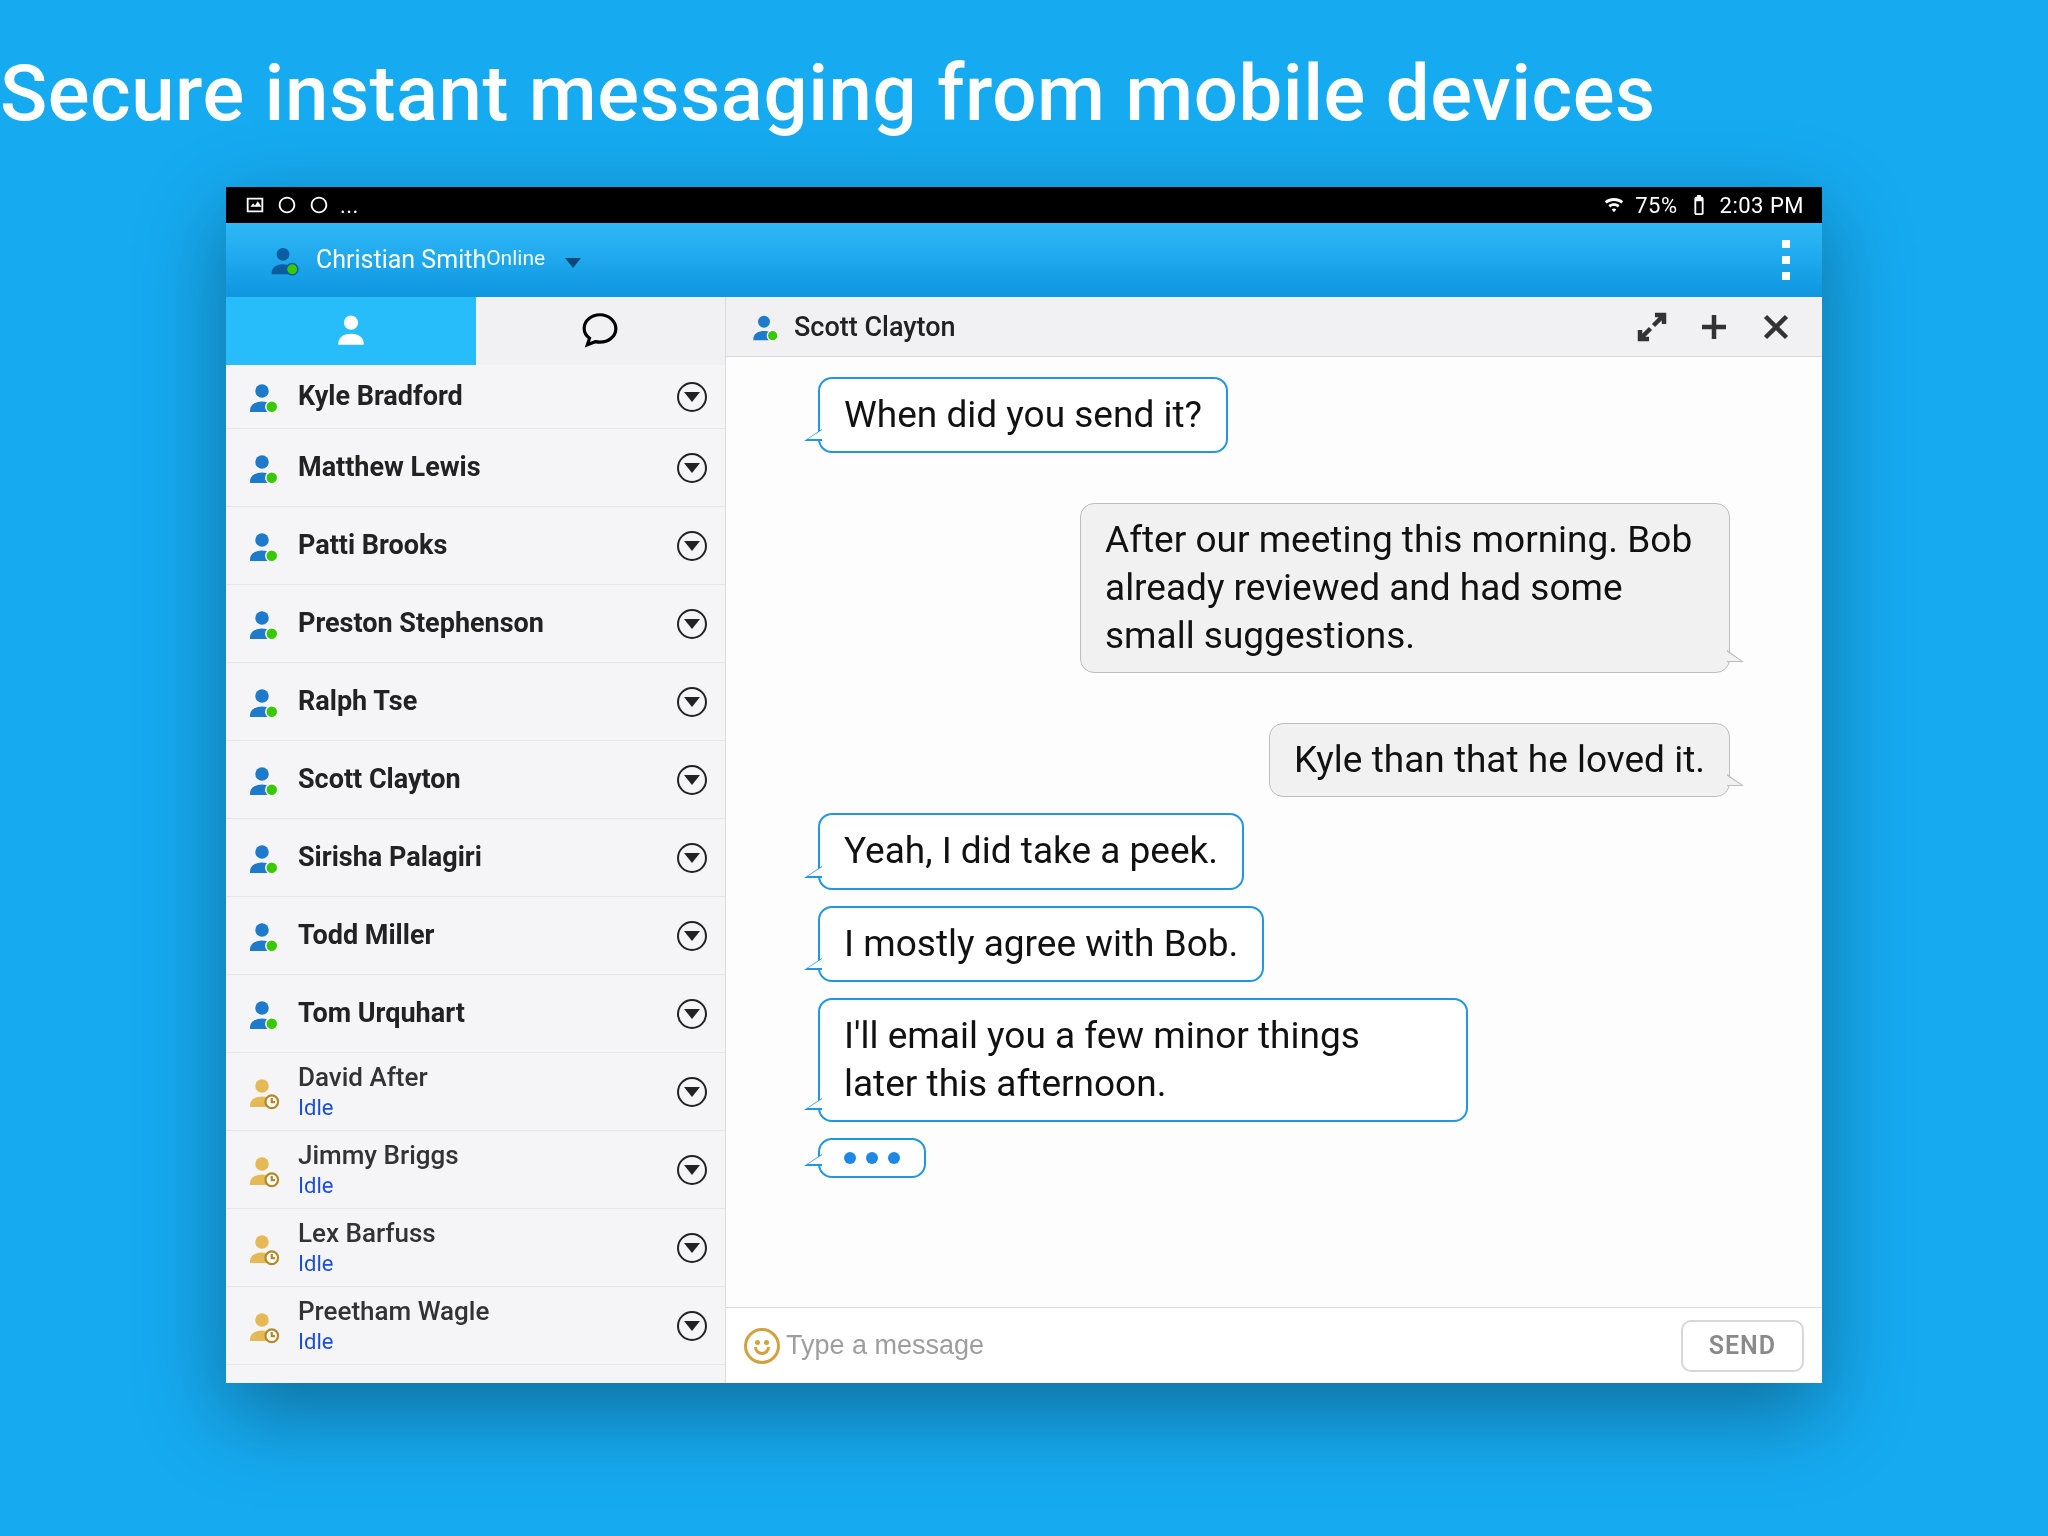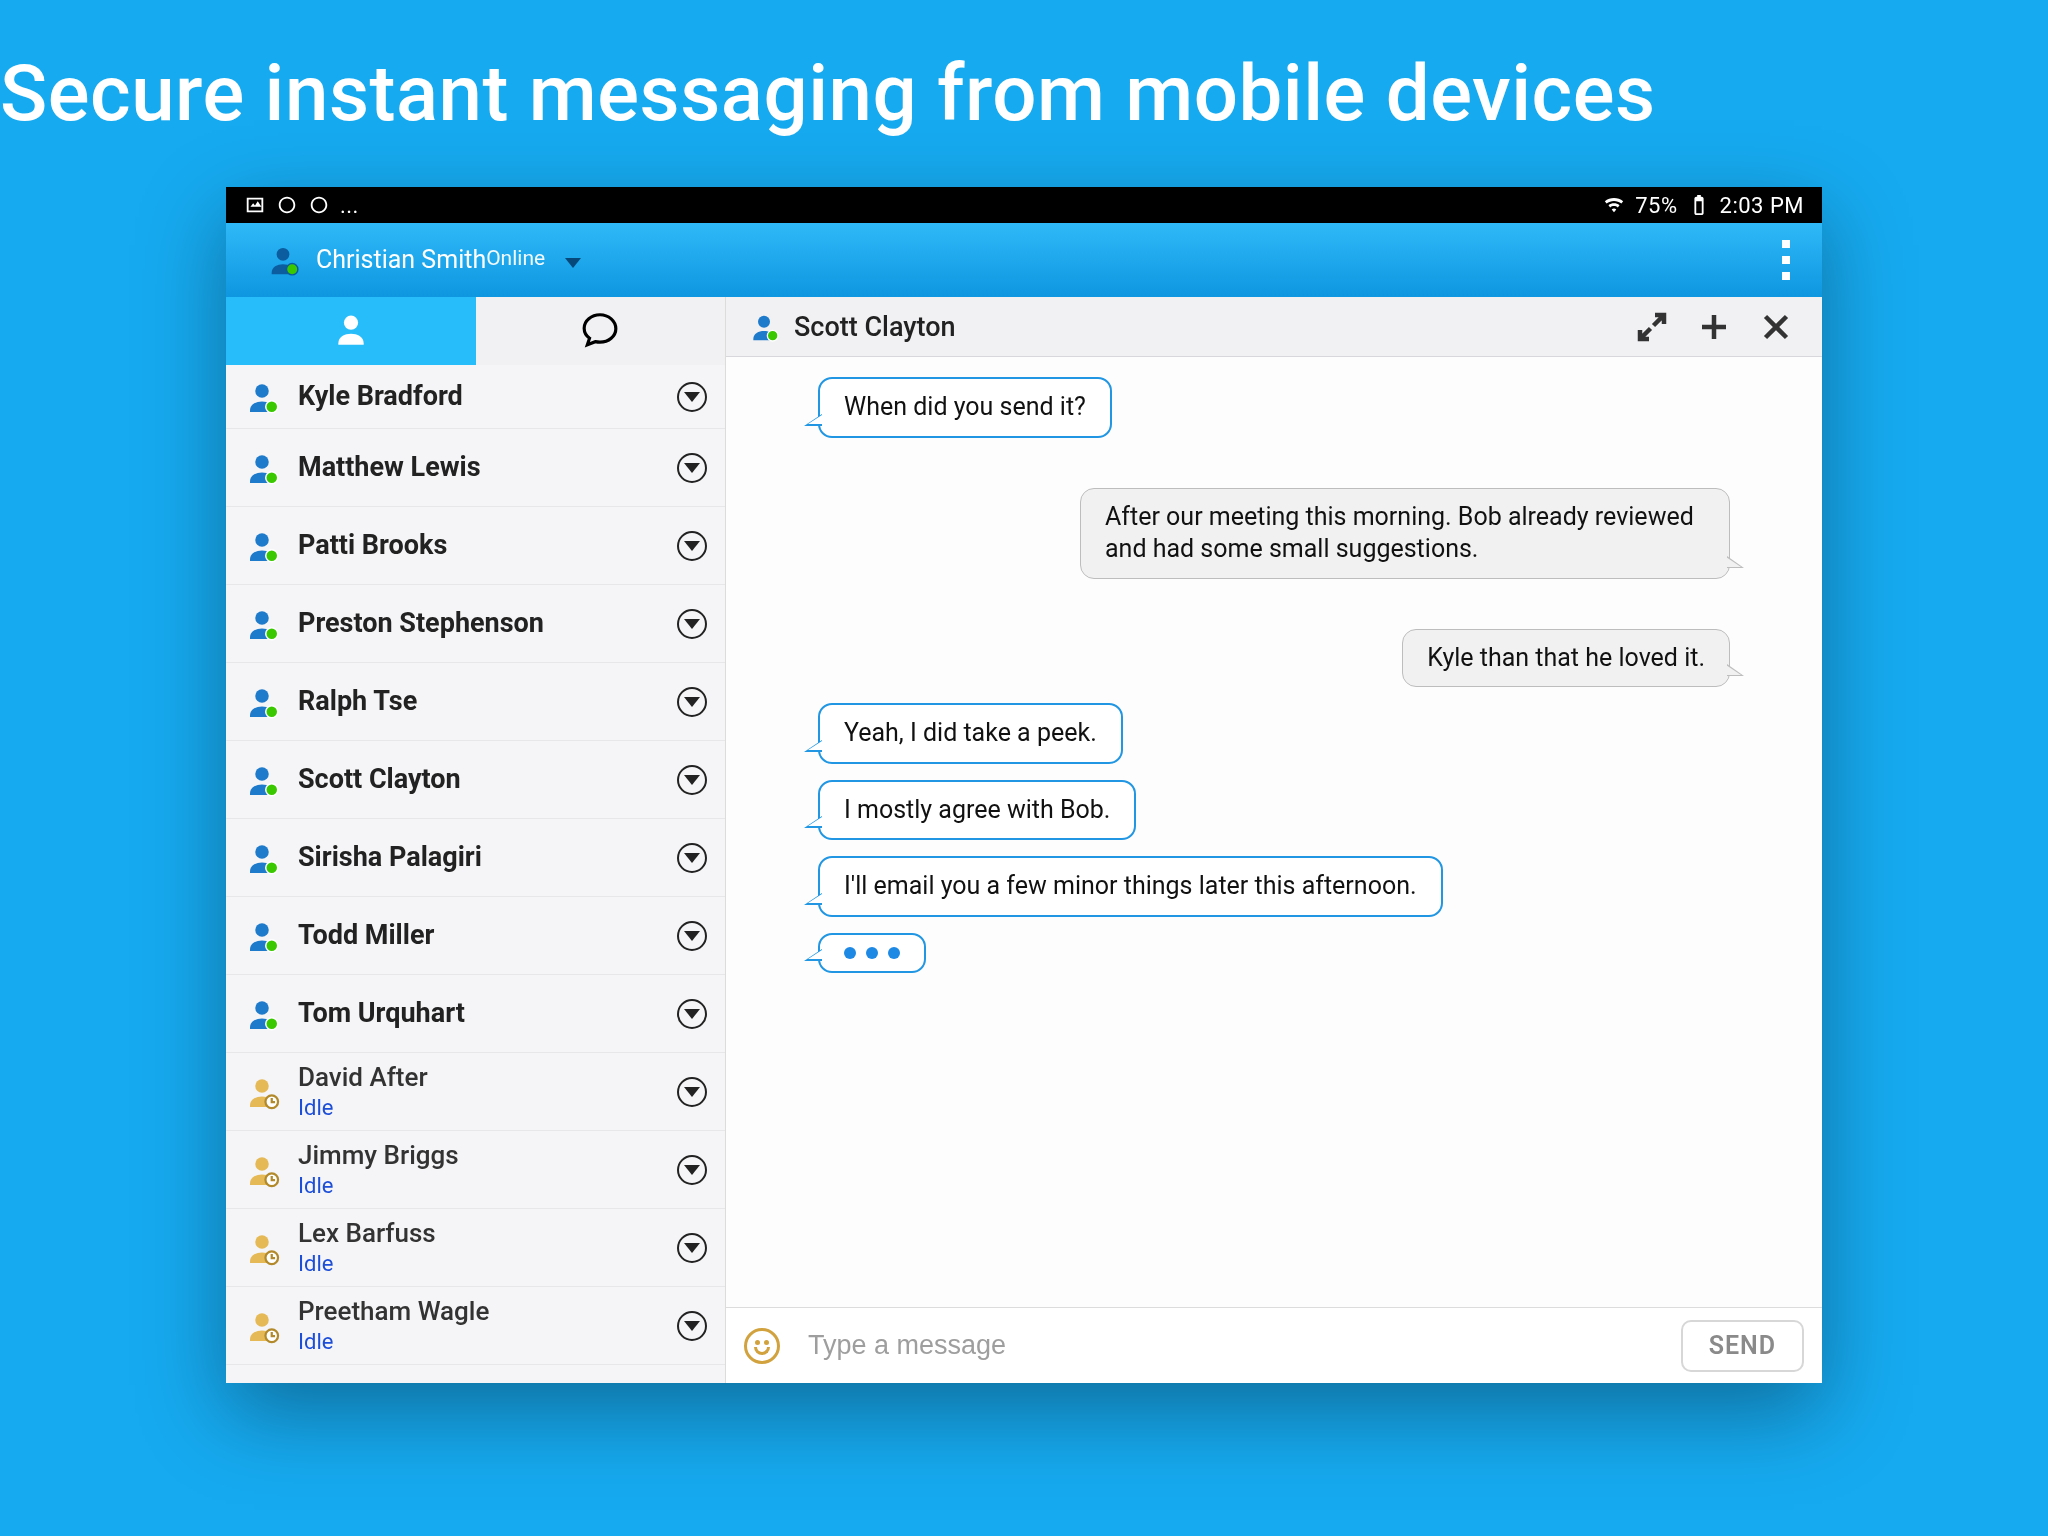--- a/index.html
+++ b/index.html
@@ -175,21 +175,21 @@
     display:flex;
     flex-direction:column;
     gap: 16px;
     overflow:hidden;
   }
   .bubble{
     position:relative;
     max-width: 650px;
     padding: 12px 24px;
     border-radius: 14px;
-    font-size: 25px;
+    font-size: 37px;
     line-height: 1.3;
     color:#111;
   }
   .row-msg { display:flex; }
   .row-msg.in  { justify-content:flex-start; padding-left: 60px;}
   .row-msg.out { justify-content:flex-end; padding-right: 60px; margin-top: 34px;}
   .bubble.in {
     background:#ffffff;
     border:2px solid #2196e3;
   }
@@ -237,21 +237,21 @@
   }
 
   
   .composer{
     height: 76px;
     border-top:1px solid #dcdcdc;
     background:#fff;
     display:flex;
     align-items:center;
     padding: 0 18px;
-    gap: 26px;
+    gap: 4px;
   }
   .emoji-btn{
     width:36px;height:36px;border:3px solid #d1a23d;border-radius:50%;
     position:relative;
   }
   .emoji-btn::before,.emoji-btn::after{
     content:"";position:absolute;background:#d1a23d;border-radius:50%;
   }
   .emoji-btn::before{ width:5px;height:5px;left:8px;top:9px;}
   .emoji-btn::after { width:5px;height:5px;right:8px;top:9px;}

